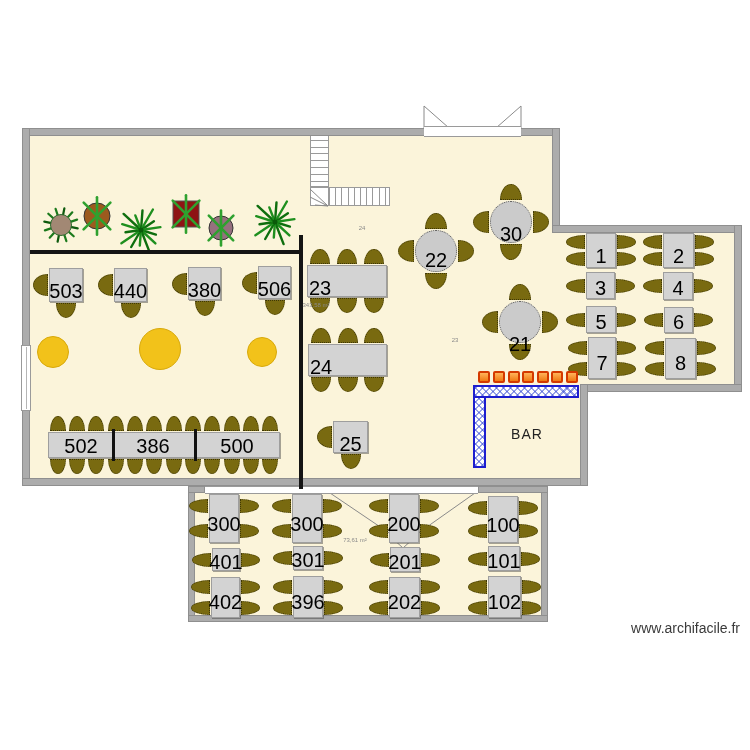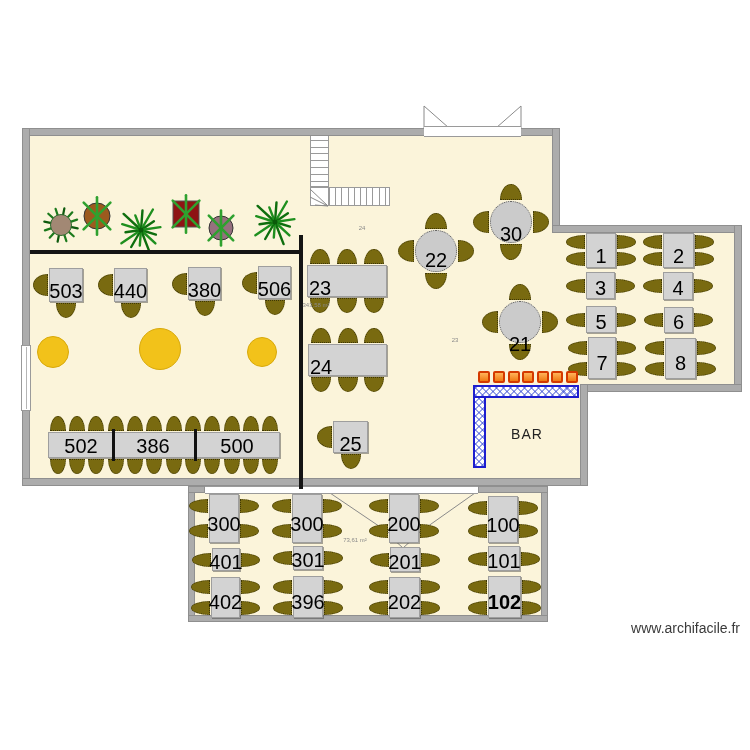--- a/index.html
+++ b/index.html
@@ -277,21 +277,21 @@
     <div class="chair" style="left: 369px; top: 600.75px; width: 19px; height: 14px; border-radius: 19px 0px 0px 19px / 7px 0px 0px 7px;"></div>
     <div class="chair" style="left: 421px; top: 580.25px; width: 19px; height: 14px; border-radius: 0px 19px 19px 0px / 0px 7px 7px 0px;"></div>
     <div class="chair" style="left: 421px; top: 600.75px; width: 19px; height: 14px; border-radius: 0px 19px 19px 0px / 0px 7px 7px 0px;"></div>
     <div class="table" style="left: 389px; top: 577px; width: 31px; height: 41px;"></div>
     <div class="tlabel" style="left: 404.5px; top: 602.42px;">202</div>
     <div class="chair" style="left: 468px; top: 579.5px; width: 19px; height: 14px; border-radius: 19px 0px 0px 19px / 7px 0px 0px 7px;"></div>
     <div class="chair" style="left: 468px; top: 600.5px; width: 19px; height: 14px; border-radius: 19px 0px 0px 19px / 7px 0px 0px 7px;"></div>
     <div class="chair" style="left: 522px; top: 579.5px; width: 19px; height: 14px; border-radius: 0px 19px 19px 0px / 0px 7px 7px 0px;"></div>
     <div class="chair" style="left: 522px; top: 600.5px; width: 19px; height: 14px; border-radius: 0px 19px 19px 0px / 0px 7px 7px 0px;"></div>
     <div class="table" style="left: 488px; top: 576px; width: 33px; height: 42px;"></div>
-    <div class="tlabel" style="left: 504.5px; top: 602.04px; font-weight: bold;">102</div>
+    <div class="tlabel" style="left: 504.5px; top: 602.04px;">102</div>
     <div class="chair" style="left: 500px; top: 184px; width: 22px; height: 16px; border-radius: 11px 11px 0px 0px / 16px 16px 0px 0px;"></div>
     <div class="chair" style="left: 500px; top: 244px; width: 22px; height: 16px; border-radius: 0px 0px 11px 11px / 0px 0px 16px 16px;"></div>
     <div class="chair" style="left: 473px; top: 211px; width: 16px; height: 22px; border-radius: 16px 0px 0px 16px / 11px 0px 0px 11px;"></div>
     <div class="chair" style="left: 533px; top: 211px; width: 16px; height: 22px; border-radius: 0px 16px 16px 0px / 0px 11px 11px 0px;"></div>
     <div class="rtable" style="left: 490px; top: 201px; width: 42px; height: 42px;"></div>
     <div class="tlabel" style="left: 511px; top: 234px;">30</div>
     <div class="chair" style="left: 509px; top: 284px; width: 22px; height: 16px; border-radius: 11px 11px 0px 0px / 16px 16px 0px 0px;"></div>
     <div class="chair" style="left: 509px; top: 344px; width: 22px; height: 16px; border-radius: 0px 0px 11px 11px / 0px 0px 16px 16px;"></div>
     <div class="chair" style="left: 482px; top: 311px; width: 16px; height: 22px; border-radius: 16px 0px 0px 16px / 11px 0px 0px 11px;"></div>
     <div class="chair" style="left: 542px; top: 311px; width: 16px; height: 22px; border-radius: 0px 16px 16px 0px / 0px 11px 11px 0px;"></div>

